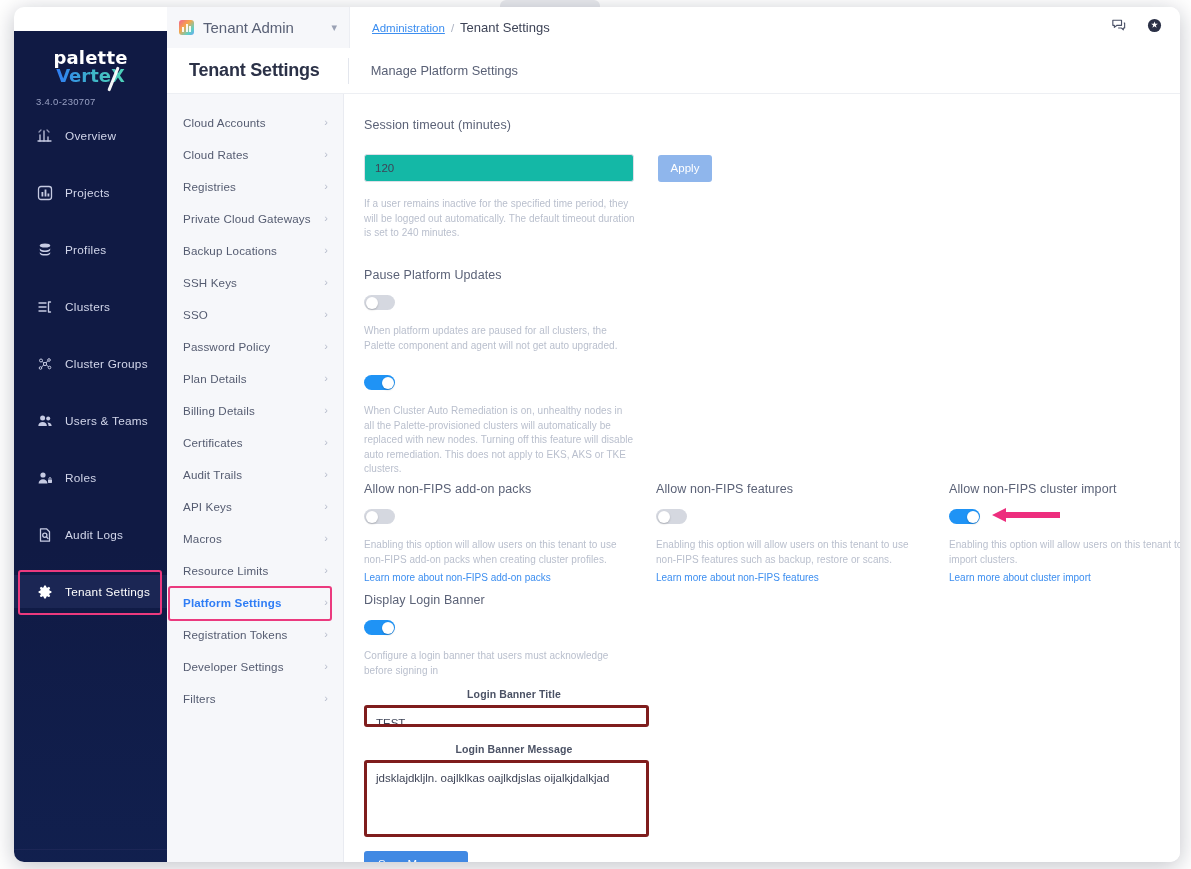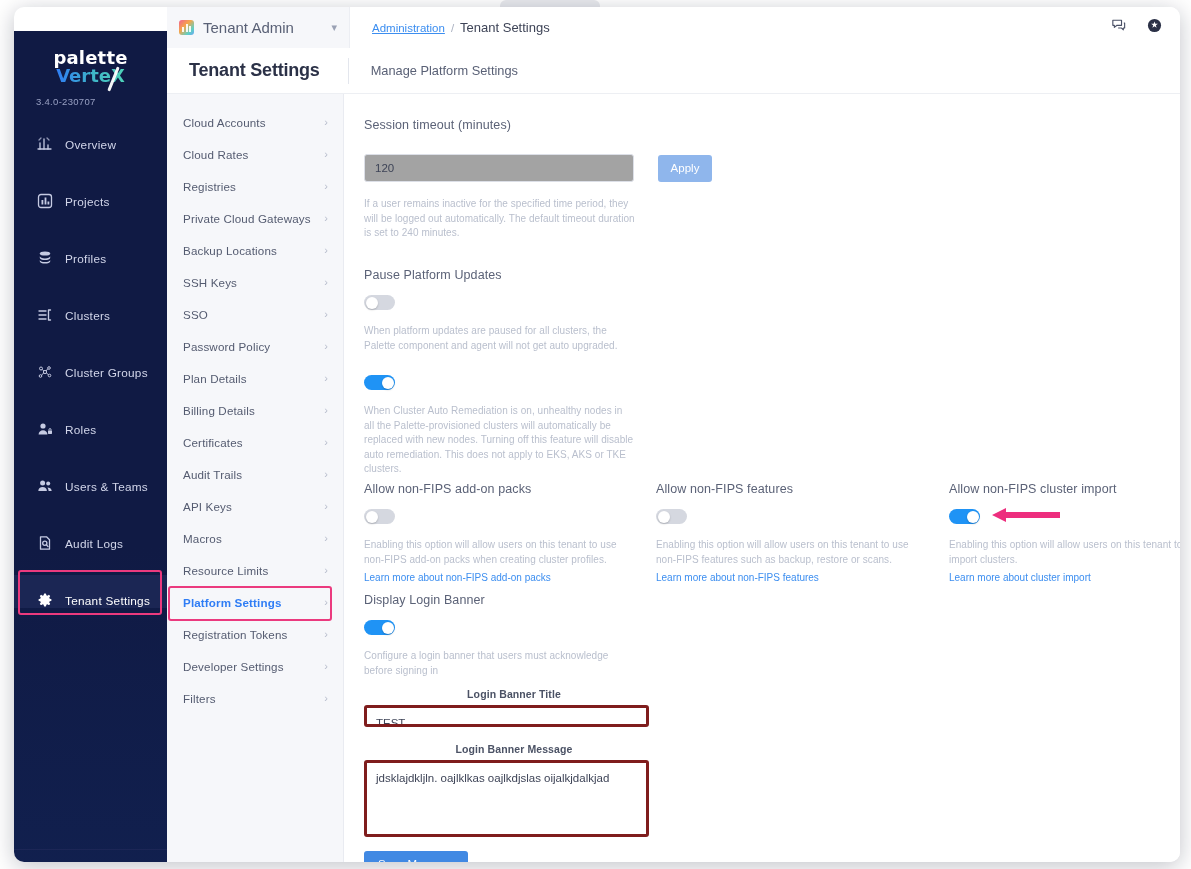--- a/index.html
+++ b/index.html
@@ -57,21 +57,21 @@
     background: #ffffff; transform: rotate(22deg); border-radius: 2px;
     opacity: .95;
   }
   .version {
     position: absolute; left: 22px; top: 65px; font-size: 9.5px;
     color: #98a0c2; letter-spacing: .3px;
   }
 
   .nav-list { position: absolute; left: 0; top: 88px; width: 153px; }
   .nav-item {
-    position: relative; display: flex; align-items: flex-end;
+    position: relative; display: flex; align-items: center;
     height: 33px; padding-left: 22px; margin-bottom: 24px;
     cursor: pointer;
   }
   .nav-item .ic {
     width: 17px; height: 17px; margin-right: 12px;
     display: flex; align-items: center; justify-content: center;
     flex: none;
   }
   .nav-item .ic svg { display:block; }
   .nav-label { font-size: 11.8px; color: #d2d6ea; letter-spacing: .25px; white-space: nowrap; }
@@ -166,21 +166,21 @@
   }
 
   .field-label { font-size: 12.5px; color: #5b6277; letter-spacing: .1px; }
   .hint {
     font-size: 10px; color: #b9bfcd; line-height: 1.45; letter-spacing: .05px;
   }
   .link { font-size: 10px; color: #3c8ef0; cursor: pointer; display: inline-block; }
 
   .text-input {
     width: 270px; height: 28px; border: 1px solid #dcdfe7; border-radius: 3px;
-    background: #a3a3a3; font-size: 11.5px; color: #3e4457; padding: 0 10px;
+    background: #14b8a6; font-size: 11.5px; color: #3e4457; padding: 0 10px;
     font-family: "Liberation Sans", sans-serif; outline: none;
   }
   .btn-apply {
     width: 54px; height: 27px; border: none; border-radius: 3px;
     background: #8fb6ec; color: #ffffff; font-size: 11.5px; cursor: pointer;
     font-family: "Liberation Sans", sans-serif;
   }
   .btn-save {
     height: 25px; padding: 0 14px; border: none; border-radius: 3px;
     background: #4189e3; color: #ffffff; font-size: 11.5px; cursor: pointer;
@@ -288,39 +288,39 @@
                 <circle cx="12.5" cy="11.5" r="1.3" fill="none"></circle>
               <path d="M5.2 5.4L6.8 7M10.7 4.8L9.2 6.9M6.8 9.1l-2.2 1.8M9.3 9.1l2.2 1.5" stroke-width="1" fill="none"></path>
             </svg>
           </span>
           <span class="nav-label">Cluster Groups</span>
         </div>
 
         <div class="nav-item">
           <span class="ic">
             <svg width="16" height="16" viewBox="0 0 16 16" fill="#c6cbe3">
+              <circle cx="5.6" cy="5" r="2.5"></circle>
+                <circle cx="11.2" cy="5.6" r="2"></circle>
+              <path d="M1.3 13c0-2.4 1.9-3.9 4.3-3.9s4.3 1.5 4.3 3.9z"></path>
+                <path d="M10.4 9.4c2.1 0 4.3 1.1 4.3 3.6h-3.1c0-1.4-.5-2.6-1.2-3.6z"></path>
+            </svg>
+          </span>
+          <span class="nav-label">Users &amp; Teams</span>
+        </div>
+
+        <div class="nav-item">
+          <span class="ic">
+            <svg width="16" height="16" viewBox="0 0 16 16" fill="#c6cbe3">
               <circle cx="6" cy="5" r="2.6"></circle>
                 <path d="M1.6 13.5c0-2.6 2-4.2 4.4-4.2s4.4 1.6 4.4 4.2z"></path>
               <rect x="11" y="9.5" width="4" height="3.4" rx=".6"></rect>
                 <path d="M12 9.5V8.6a1 1 0 012 0v.9" fill="none" stroke="#c6cbe3" stroke-width="1"></path>
             </svg>
           </span>
           <span class="nav-label">Roles</span>
-        </div>
-
-        <div class="nav-item">
-          <span class="ic">
-            <svg width="16" height="16" viewBox="0 0 16 16" fill="#c6cbe3">
-              <circle cx="5.6" cy="5" r="2.5"></circle>
-                <circle cx="11.2" cy="5.6" r="2"></circle>
-              <path d="M1.3 13c0-2.4 1.9-3.9 4.3-3.9s4.3 1.5 4.3 3.9z"></path>
-                <path d="M10.4 9.4c2.1 0 4.3 1.1 4.3 3.6h-3.1c0-1.4-.5-2.6-1.2-3.6z"></path>
-            </svg>
-          </span>
-          <span class="nav-label">Users &amp; Teams</span>
         </div>
 
         <div class="nav-item">
           <span class="ic">
             <svg width="16" height="16" viewBox="0 0 16 16" fill="none" stroke="#c6cbe3" stroke-width="1.3">
               <path d="M3.5 1.8h6l3 3v9.4h-9z" stroke-linejoin="round"></path>
                 <circle cx="7.8" cy="8.2" r="2.1"></circle>
                 <path d="M9.4 9.8l1.6 1.8" stroke-linecap="round"></path>
             </svg>
           </span>

